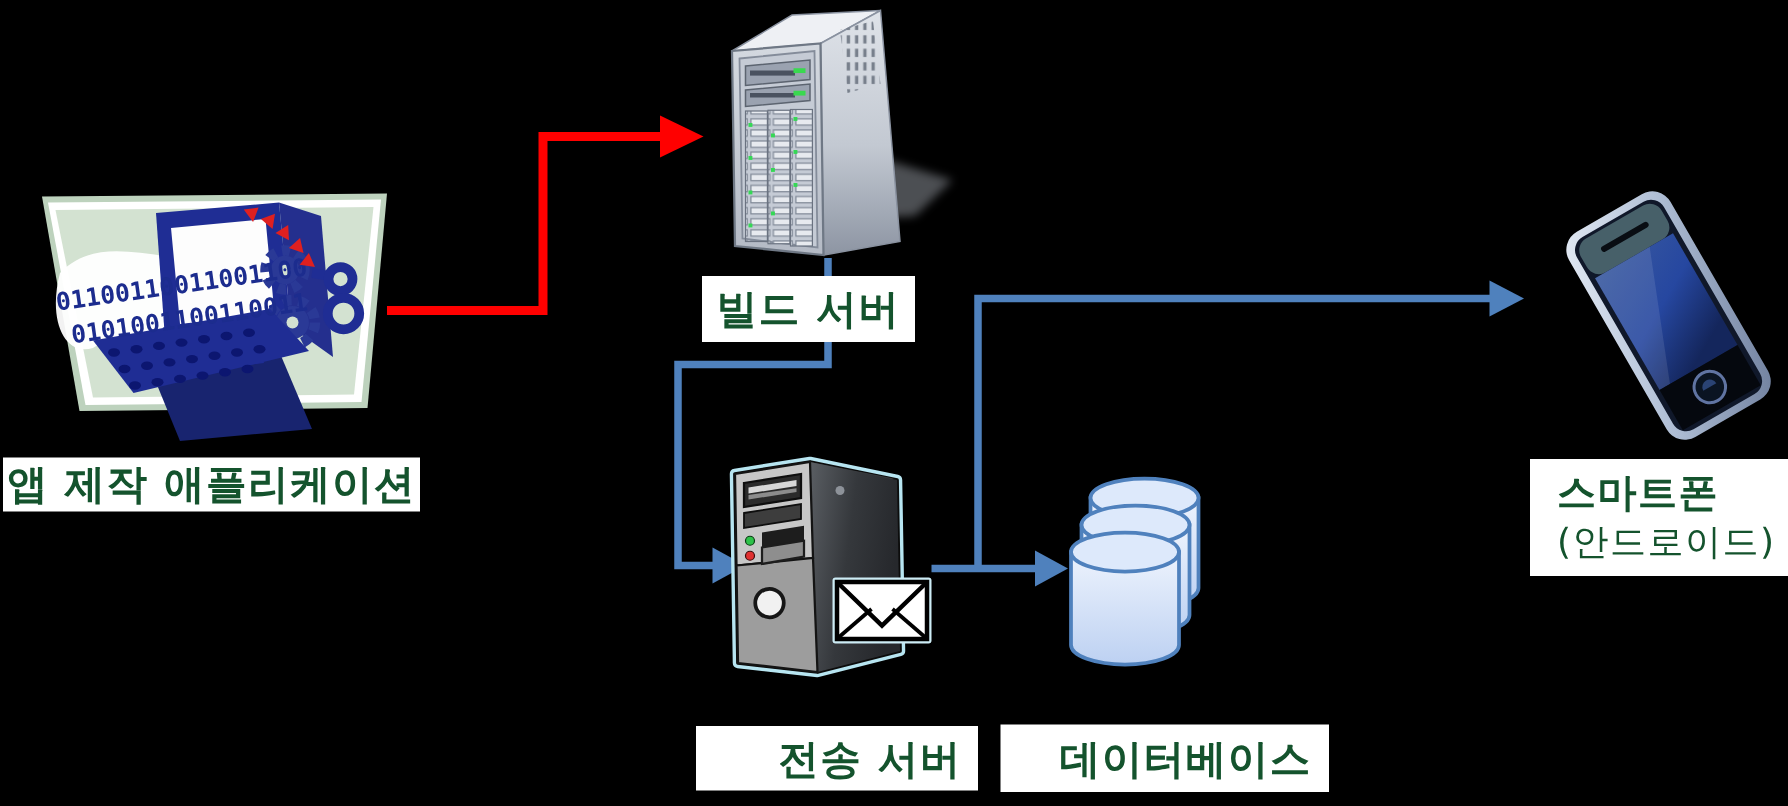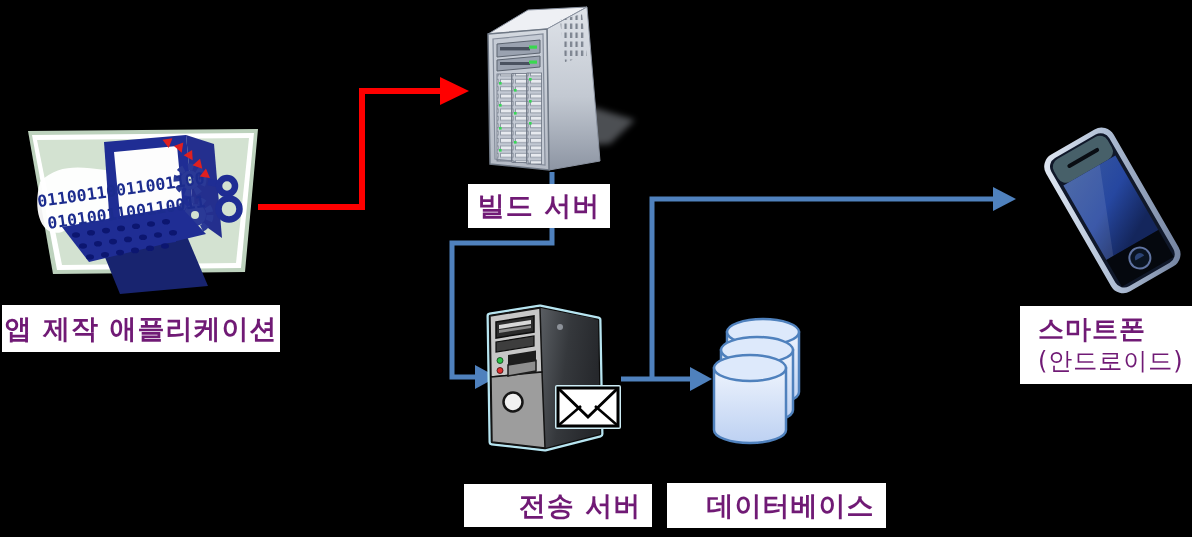--- a/index.html
+++ b/index.html
@@ -1,20 +1,20 @@
 <!DOCTYPE html>
 <html><head>
 <meta charset="utf-8">
 <style>
   html,body{margin:0;padding:0;background:#000;}
   #canvas{position:relative;width:1192px;height:537px;background:#000;overflow:hidden;
           font-family:"DejaVu Sans","Liberation Sans",sans-serif;}
   .layer{position:absolute;left:0;top:0;}
   .node-icon{position:absolute;z-index:2;}
-  .label{position:absolute;z-index:3;background:#fff;color:#701a75;
+  .label{position:absolute;z-index:3;background:#fff;color:#14532d;
          display:flex;align-items:center;justify-content:center;
          font-weight:bold;font-size:27px;letter-spacing:1px;white-space:nowrap;}
   .label.multiline{flex-direction:column;align-items:flex-start;justify-content:center;
                    padding-left:18px;line-height:1.28;}
   .label .sub{font-weight:normal;font-size:24px;}
   svg text{font-family:"DejaVu Sans Mono","Liberation Mono",monospace;}
 </style>
 </head>
 <body>
 
@@ -257,21 +257,21 @@
         <rect x="69" y="31" width="36" height="4" rx="2" fill="#090d13"></rect>
         <rect x="56" y="47" width="60" height="86" fill="url(#ph-screen)"></rect>
         <polygon points="56,47 98,47 64,133 56,133" fill="#ffffff" opacity="0.10"></polygon>
         <rect x="56" y="133" width="60" height="31" fill="#05080e"></rect>
         <circle cx="86" cy="148" r="10.5" fill="#0a1422" stroke="#6074a2" stroke-width="2"></circle>
         <path d="M81,148 a5,5 0 0 1 10,0" fill="#2a4374"></path>
       </g>
     </svg>
   </div>
 
-  <div class="label" style="left:2px;top:305px;width:278px;height:47px;">앱 제작 애플리케이션</div>
+  <div class="label" style="left:2px;top:305px;width:278px;height:36px;">앱 제작 애플리케이션</div>
 
   <div class="label" style="left:468px;top:184px;width:142px;height:44px;">빌드 서버</div>
 
   <div class="label" style="left:464px;top:484px;width:144px;height:43px;padding-left:44px;">전송 서버</div>
 
   <div class="label" style="left:667px;top:483px;width:191px;height:45px;padding-left:28px;">데이터베이스</div>
 
   <div class="label multiline" style="left:1020px;top:306px;width:172px;height:78px;font-size:26px;">
     <span>스마트폰</span>
     <span class="sub">(안드로이드)</span>

